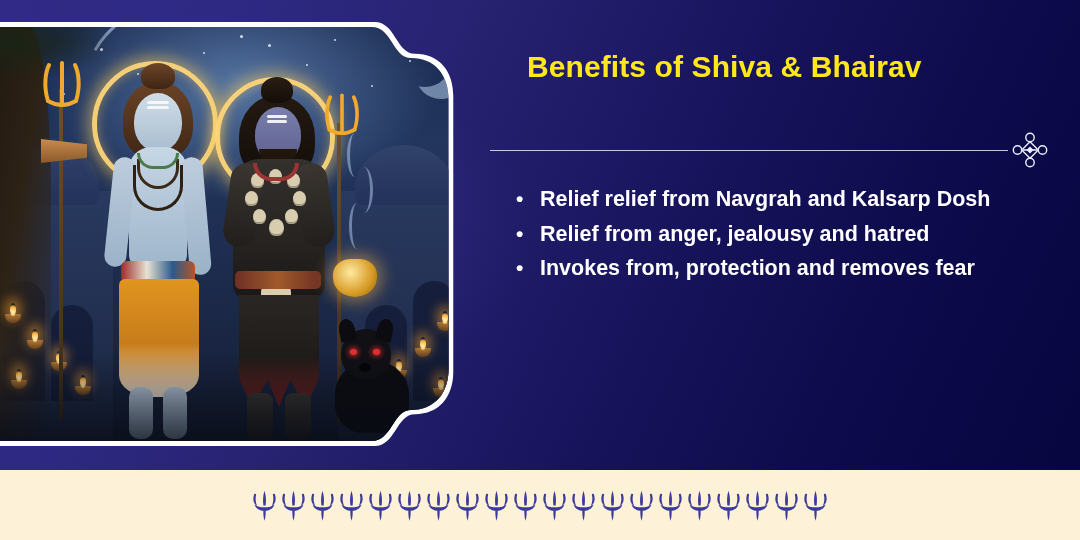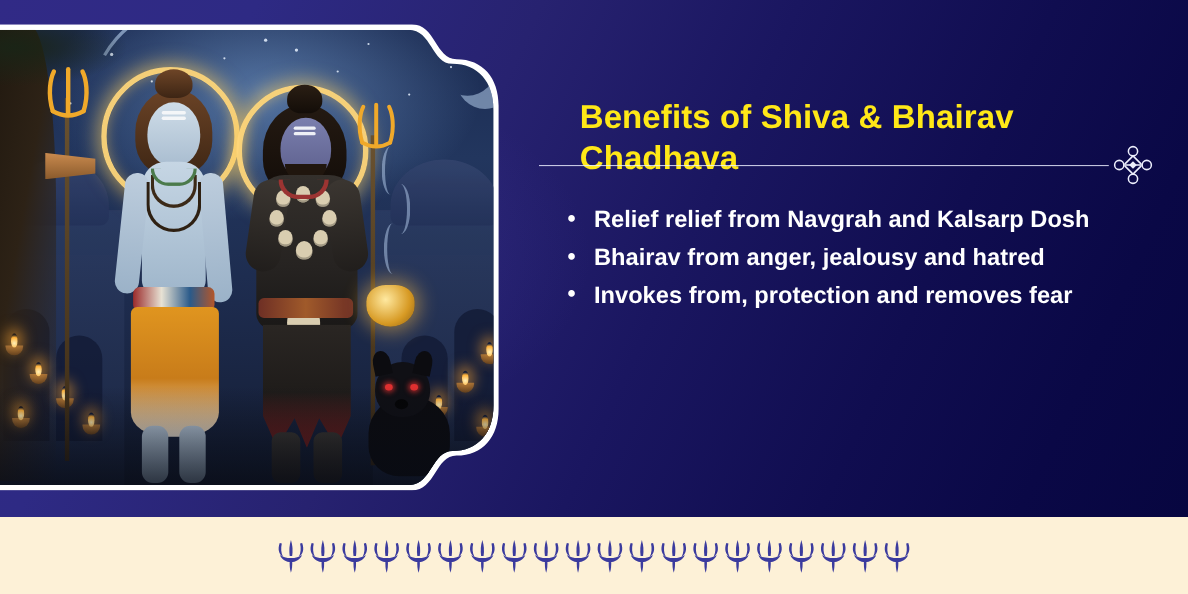--- a/index.html
+++ b/index.html
@@ -125,21 +125,20 @@
     position:absolute;background:#d9cdb0;border-radius:50% 50% 42% 42%;
     box-shadow:inset 0 -2px 0 rgba(0,0,0,.25);
   }
 
   
   #title{
     position:absolute; left:527px; top:48px; width:470px;
     color:#ffe817;
     font-size:30px; font-weight:bold; line-height:1.27;
     letter-spacing:.1px;
-    margin-top:40px;
   }
   #divider-row{
     position:absolute; left:490px; top:140px; width:560px; height:20px;
     display:flex; align-items:center;
   }
   #divider-line{
     flex:1; height:1px; background:rgba(235,238,255,.82);
   }
   #divider-orn{ width:40px; height:40px; margin-left:2px; flex:none; }
 
@@ -361,21 +360,20 @@
         </div>
 
         <div style="position:absolute;left:0;right:0;bottom:0;height:90px;
              background:linear-gradient(180deg,rgba(10,14,26,0),rgba(8,11,20,.75));"></div>
       </div>
     </div>
   </div>
 
   <div id="title">
     <div>Benefits of Shiva &amp; Bhairav</div>
-    <div>Chadhava</div>
   </div>
 
   <div id="divider-row">
     <div id="divider-line"></div>
     <svg id="divider-orn" viewBox="0 0 40 40">
       <g fill="none" stroke="#eceefc" stroke-width="1.4">
         <circle cx="20" cy="7.5" r="4.2"></circle>
         <circle cx="20" cy="32.5" r="4.2"></circle>
         <circle cx="7.5" cy="20" r="4.2"></circle>
         <circle cx="32.5" cy="20" r="4.2"></circle>
@@ -386,21 +384,21 @@
     </svg>
   </div>
 
   <div id="bullets">
     <div class="bullet">
       <span class="dot">•</span>
       <span class="txt">Relief relief from Navgrah and Kalsarp Dosh</span>
     </div>
     <div class="bullet">
       <span class="dot">•</span>
-      <span class="txt">Bhairav from anger, jealousy and hatred</span>
+      <span class="txt">Relief from anger, jealousy and hatred</span>
     </div>
     <div class="bullet">
       <span class="dot">•</span>
       <span class="txt">Invokes from, protection and removes fear</span>
     </div>
   </div>
 
   <div id="band">
     <div id="band-inner">
         <svg viewBox="0 0 30 36" class="trishul">

